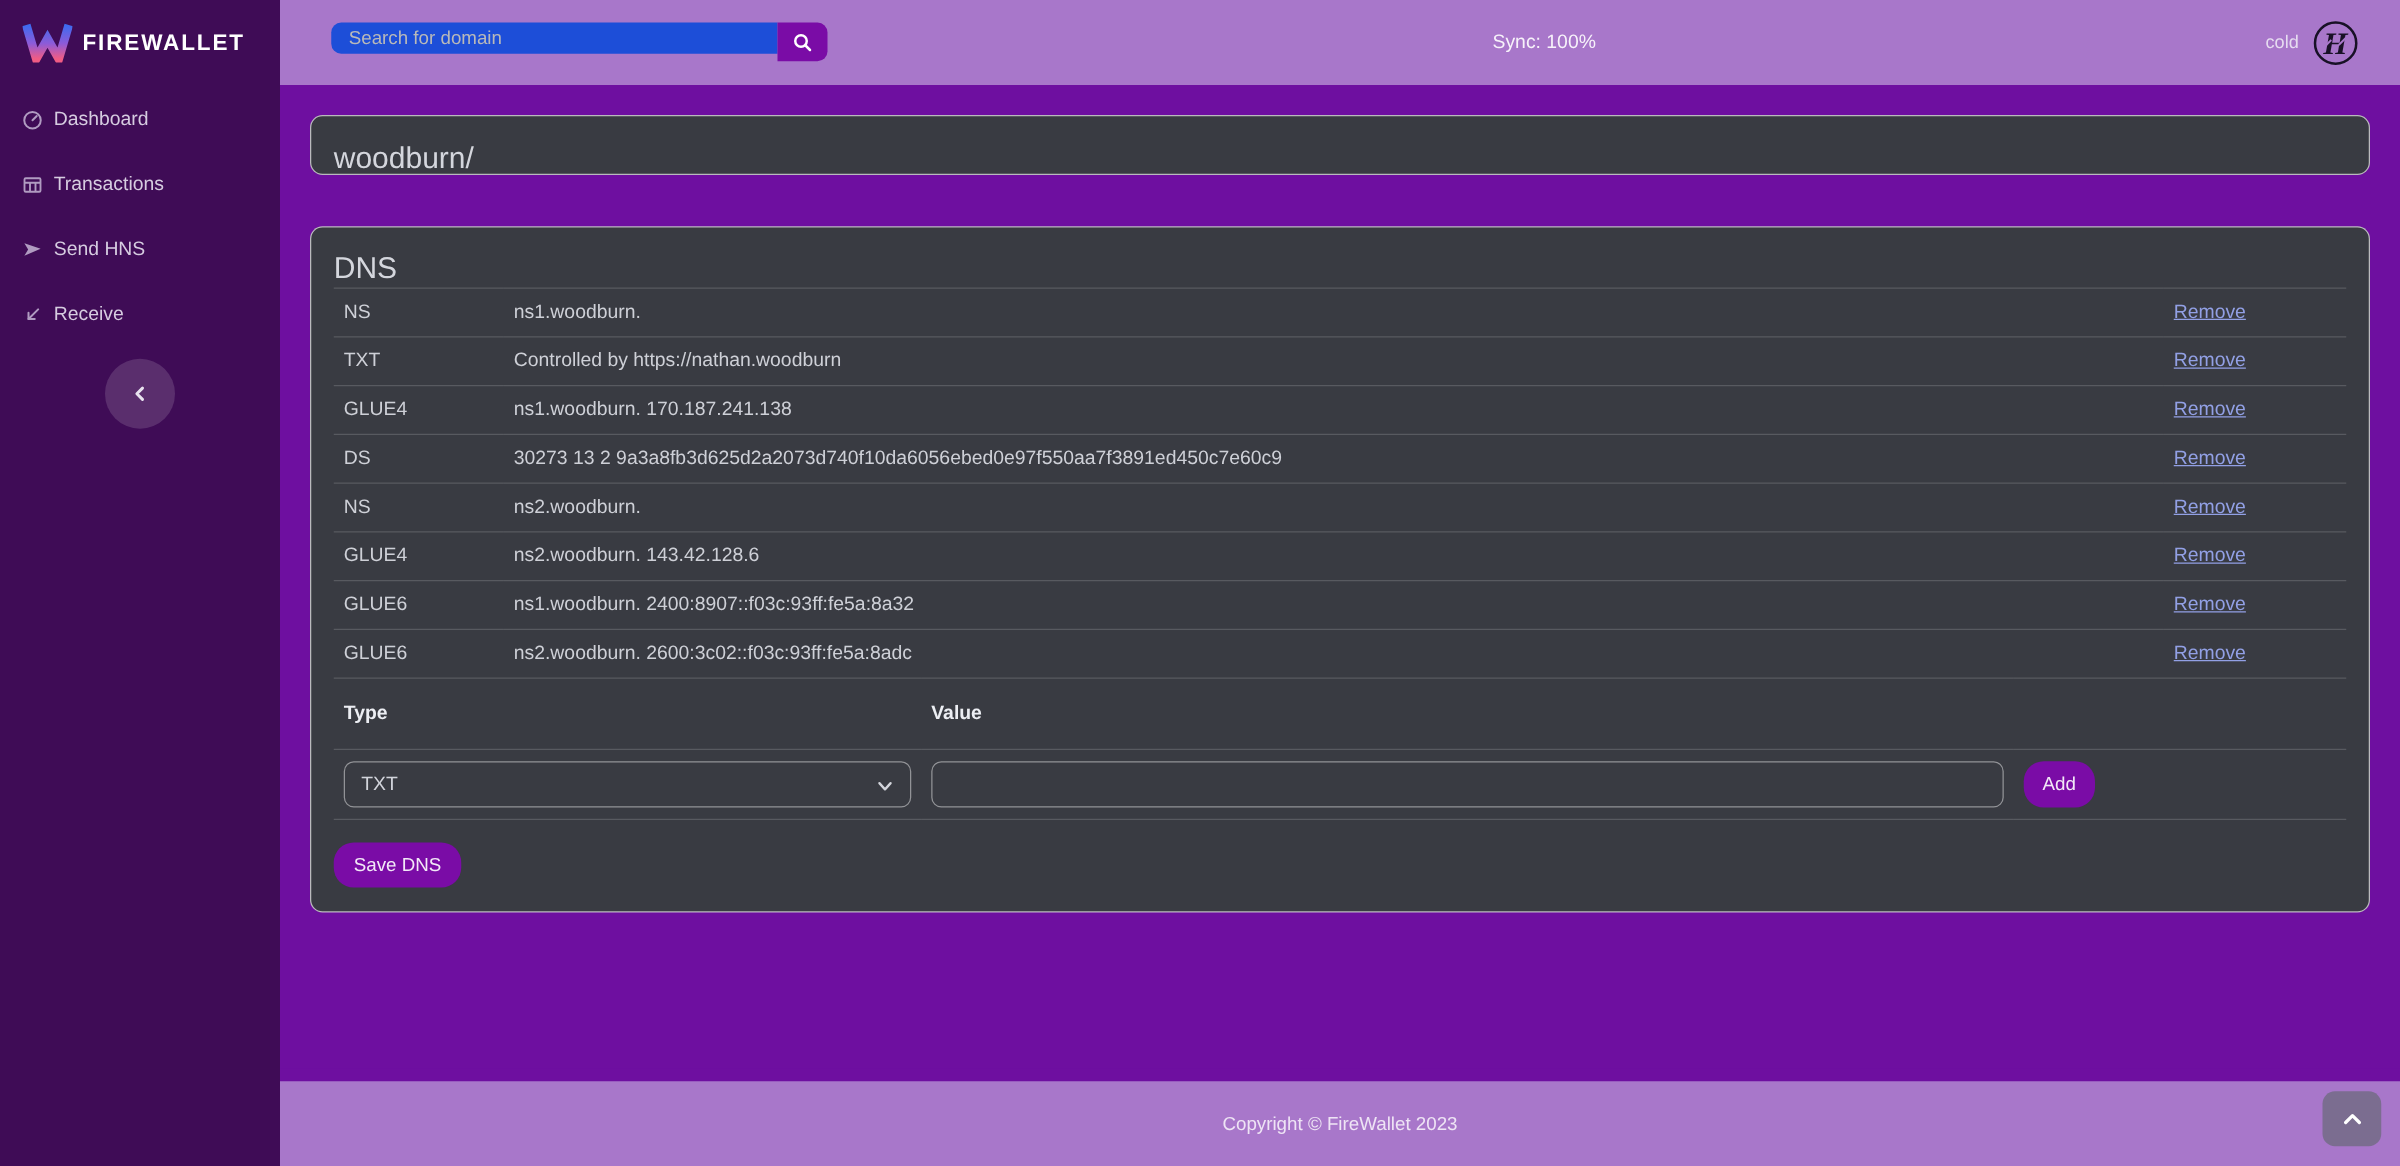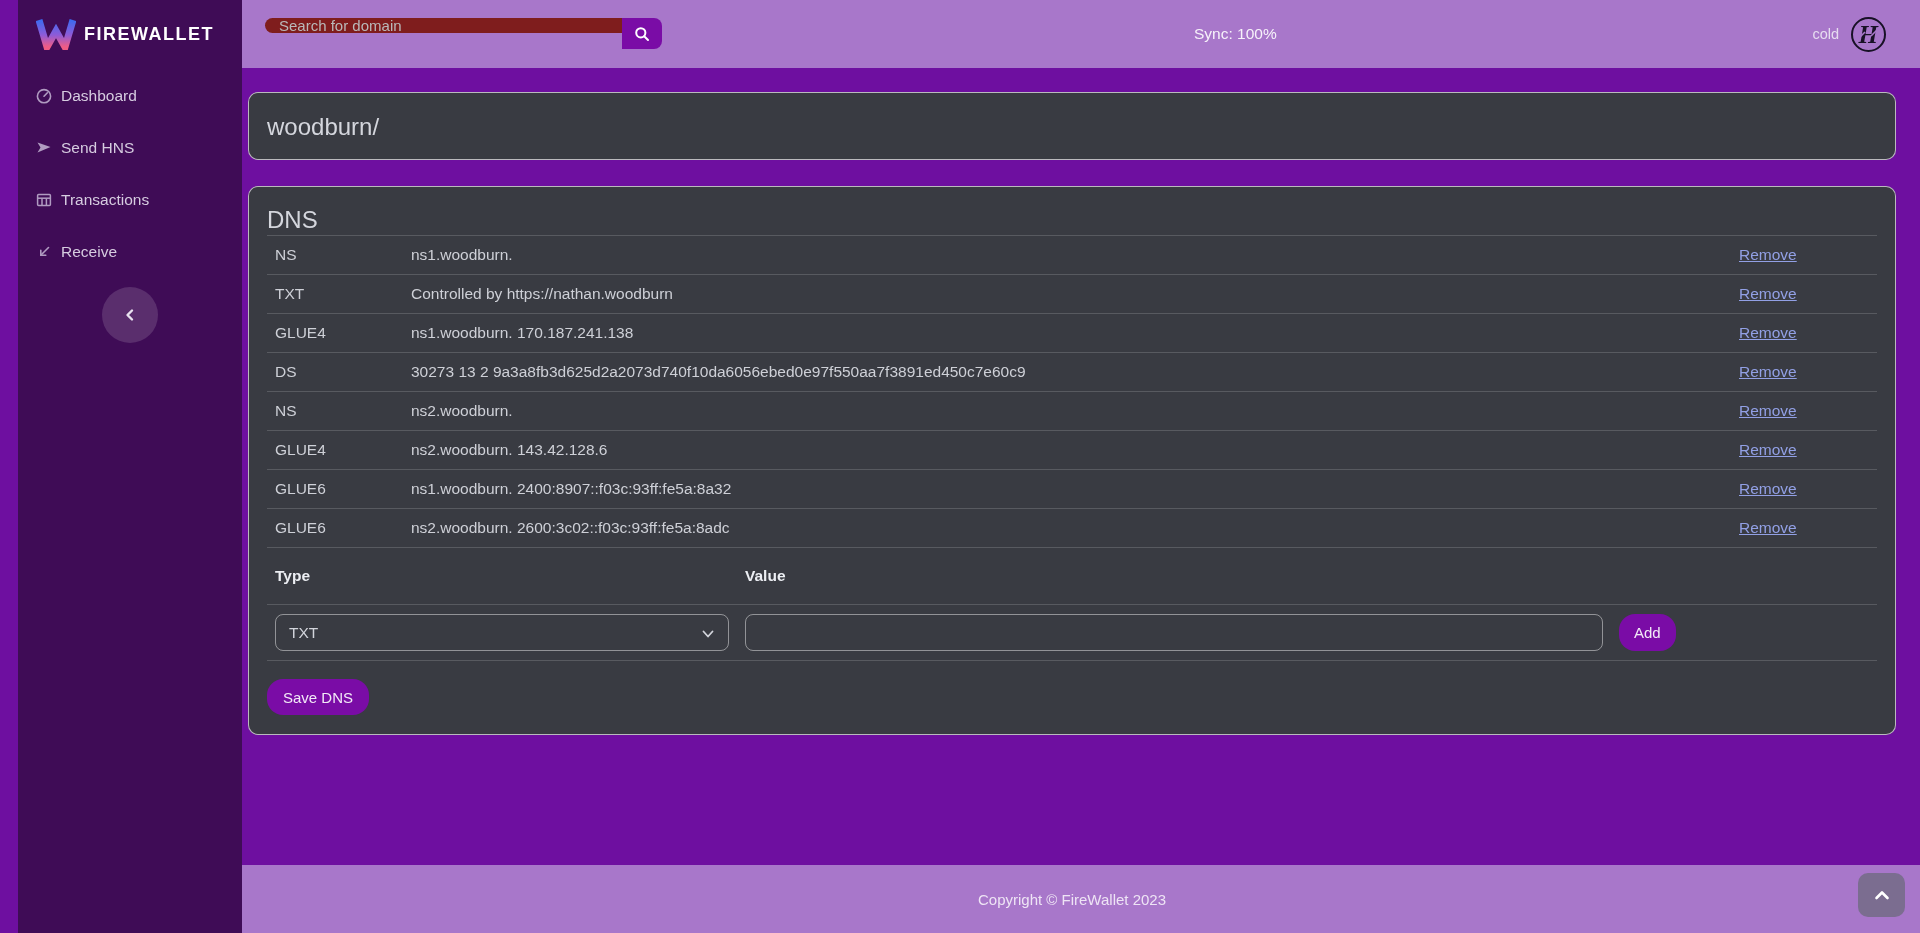--- a/index.html
+++ b/index.html
@@ -6,21 +6,21 @@
   html,body { width:1920px; height:933px; }
   body {
     position:relative;
     font-family:"Liberation Sans", sans-serif;
     background:#6e0fa0;
     overflow:hidden;
   }
 
   
   .sidebar {
-    position:absolute; left:18px; top:0; width:224px; height:933px;
+    position:absolute; left:0; top:0; width:224px; height:933px;
     background:#3f0c56; z-index:10;
   }
   .brand {
     height:68px; display:flex; align-items:center; padding-left:18px; cursor:pointer;
   }
   .brand-logo { width:40px; height:32px; margin-right:8px; }
   .brand-name {
     color:#ffffff; font-size:18px; font-weight:bold; letter-spacing:1.5px;
   }
   .nav { padding-top:2px; }
@@ -37,21 +37,21 @@
 
   
   .topbar {
     position:absolute; left:224px; top:0; right:0; height:68px;
     background:#a877ca;
   }
   .search-group {
     position:absolute; left:41px; top:18px; height:31px; display:flex;
   }
   .search-input {
-    width:357px; height:15px; background:#7f1d1d; border:none;
+    width:357px; height:25px; background:#1d4ed8; border:none;
     border-radius:8px 0 0 8px; padding:0 14px; font-size:15px;
     color:#e8e8e8; font-family:"Liberation Sans", sans-serif; outline:none;
   }
   .search-input::placeholder { color:#b9b9b9; }
   .search-btn {
     width:40px; height:31px; border:none; border-radius:0 8px 8px 0;
     background:#7a0ca6; cursor:pointer; display:flex; align-items:center; justify-content:center;
   }
   .sync-label {
     position:absolute; left:970px; top:0; height:68px; display:flex; align-items:center;
@@ -66,21 +66,21 @@
 
   
   .content {
     position:absolute; left:224px; top:68px; right:0; bottom:78px;
     background:#6e0fa0; padding:24px; overflow:hidden;
   }
   .card {
     background:#393b42; border:1px solid rgba(255,255,255,0.65);
     border-radius:10px; color:#d4d6dd;
   }
-  .domain-card { height:68px; padding:18px; margin-bottom:26px; }
+  .domain-card { height:48px; padding:18px; margin-bottom:41px; }
   .domain-title { font-size:24px; font-weight:400; line-height:32px; color:#d4d6dd; }
 
   .dns-card { padding:18px 18px 19px 18px; }
   .dns-title { font-size:24px; font-weight:400; line-height:30px; color:#d4d6dd; }
 
   table { width:100%; border-collapse:collapse; }
   .records-table tr { border-top:1px solid rgba(255,255,255,0.16); }
   .records-table td {
     padding:10px 8px; font-size:15.5px; color:#ced0d7; vertical-align:middle;
   }
@@ -149,32 +149,32 @@
   <nav class="nav">
     <div class="nav-item">
       <svg class="nav-icon" viewBox="0 0 16 16">
         <circle cx="8" cy="8.2" r="6.6" fill="none" stroke="#c4b4d4" stroke-width="1.6"></circle>
         <line x1="8" y1="8.2" x2="11.4" y2="4.8" stroke="#c4b4d4" stroke-width="1.6" stroke-linecap="round"></line>
       </svg>
       <span>Dashboard</span>
     </div>
     <div class="nav-item">
       <svg class="nav-icon" viewBox="0 0 16 16">
-        <polygon points="1.5,12.5 14.5,7 1.5,2.5 4.5,7.5" fill="#c4b4d4"></polygon>
-      </svg>
-      <span>Send HNS</span>
-    </div>
-    <div class="nav-item">
-      <svg class="nav-icon" viewBox="0 0 16 16">
         <rect x="1.6" y="2.6" width="12.8" height="10.8" rx="1" fill="none" stroke="#c4b4d4" stroke-width="1.5"></rect>
         <line x1="1.6" y1="6.2" x2="14.4" y2="6.2" stroke="#c4b4d4" stroke-width="1.5"></line>
         <line x1="6" y1="6.2" x2="6" y2="13.4" stroke="#c4b4d4" stroke-width="1.5"></line>
         <line x1="10.4" y1="6.2" x2="10.4" y2="13.4" stroke="#c4b4d4" stroke-width="1.5"></line>
       </svg>
       <span>Transactions</span>
+    </div>
+    <div class="nav-item">
+      <svg class="nav-icon" viewBox="0 0 16 16">
+        <polygon points="1.5,12.5 14.5,7 1.5,2.5 4.5,7.5" fill="#c4b4d4"></polygon>
+      </svg>
+      <span>Send HNS</span>
     </div>
     <div class="nav-item">
       <svg class="nav-icon" viewBox="0 0 16 16">
         <line x1="12.5" y1="3.5" x2="4.8" y2="11.2" stroke="#c4b4d4" stroke-width="1.6" stroke-linecap="round"></line>
         <polyline points="4.8,6.2 4.8,11.2 9.8,11.2" fill="none" stroke="#c4b4d4" stroke-width="1.6" stroke-linecap="round" stroke-linejoin="round"></polyline>
       </svg>
       <span>Receive</span>
     </div>
   </nav>
   <button class="collapse-btn">

